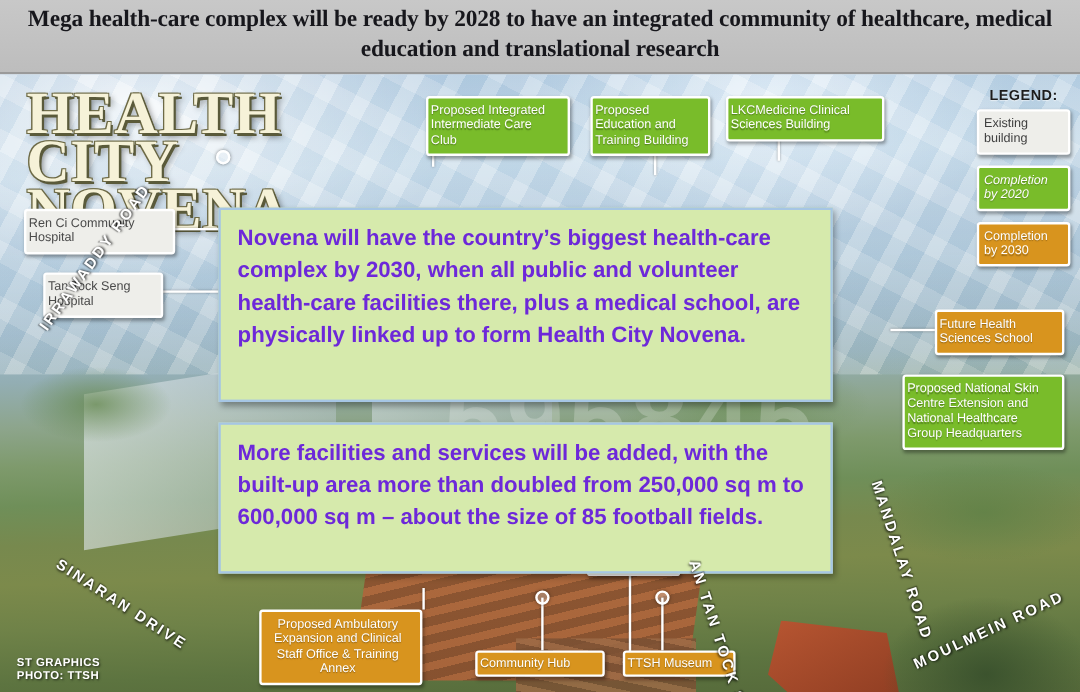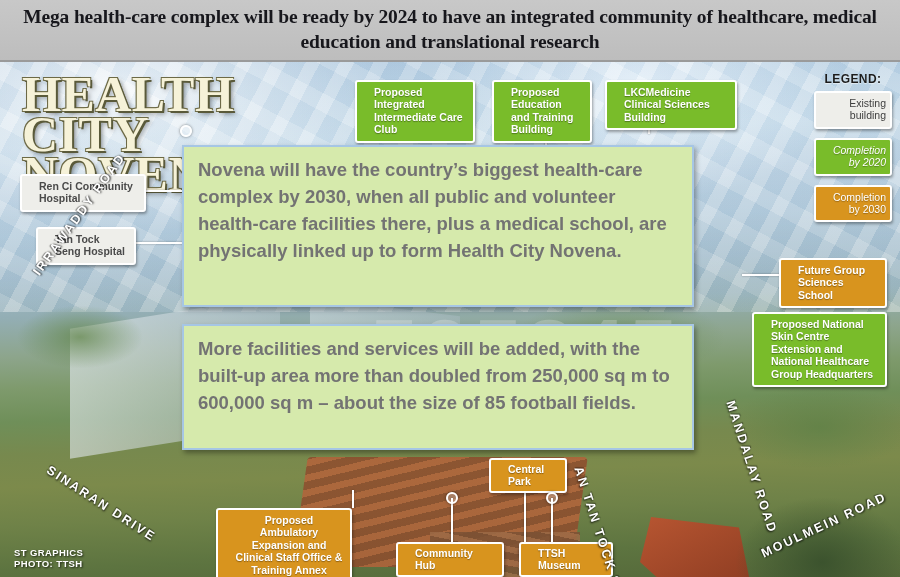--- a/index.html
+++ b/index.html
@@ -76,22 +76,22 @@
     text-shadow:
       2px 2px 0 #5a5a3a, -1px -1px 0 #6d6a46, 1px -1px 0 #6d6a46,
       -1px 1px 0 #6d6a46, 3px 3px 5px rgba(0,0,0,.45);
     letter-spacing:.5px;
   }
 
   
   .lbl{
     position:absolute;box-sizing:border-box;
     border:2px solid #ffffff;border-radius:3px;
-    padding:4px 7px 5px 17px;
-    font-size:10.5px;line-height:12.4px;font-weight:bold;
+    padding:4px 7px 5px 2px;
+    font-size:10.5px;line-height:12.4px;font-weight:normal;
     color:#ffffff;text-shadow:0 1px 1px rgba(0,0,0,.35);
     box-shadow:1px 2px 3px rgba(0,0,0,.35);
   }
   .lbl.green{background:#79bc2a;}
   .lbl.orange{background:#d8941e;}
   .lbl.white{
     background:#eeeeea;color:#4a4a4a;border-color:#ffffff;
     text-shadow:none;
   }
   .leader{position:absolute;background:#ffffff;box-shadow:0 0 2px rgba(0,0,0,.4);}
@@ -99,34 +99,34 @@
     border:2px solid #ffffff;background:rgba(255,255,255,.25);
     box-shadow:0 0 3px rgba(0,0,0,.5);}
 
   
   .block{
     position:absolute;box-sizing:border-box;
     background:#d6eaac;border:2px solid #a6c6e4;
     box-shadow:2px 3px 5px rgba(0,0,0,.35);
     padding:9px 14px 10px 14px;
     font-family:"Liberation Sans",sans-serif;
-    font-weight:bold;font-size:18.5px;line-height:27px;color:#737373;
+    font-weight:bold;font-size:18.5px;line-height:27px;color:#6d28d9;margin-top:28px;
   }
 
   
   .legend{position:absolute;right:8px;top:10px;width:78px;text-align:center;}
   .legend-title{
     font-size:12px;font-weight:bold;color:#1c1c1c;letter-spacing:.4px;
     margin-bottom:5px;text-shadow:0 1px 1px rgba(255,255,255,.6);
   }
   .legend-item{
     box-sizing:border-box;width:78px;margin-bottom:9px;
     border:2px solid #ffffff;border-radius:3px;
     padding:4px 4px 5px 4px;font-size:10.5px;line-height:12.4px;
-    box-shadow:1px 2px 3px rgba(0,0,0,.35);text-align:right;
+    box-shadow:1px 2px 3px rgba(0,0,0,.35);text-align:left;
   }
   .legend-item.existing{background:#eeeeea;color:#3f3f3f;}
   .legend-item.c2020{background:#79bc2a;color:#fff;text-shadow:0 1px 1px rgba(0,0,0,.3);font-style:italic;}
   .legend-item.c2030{background:#d8941e;color:#fff;text-shadow:0 1px 1px rgba(0,0,0,.3);}
 
   
   .road{
     position:absolute;color:#ffffff;font-weight:bold;font-size:12.5px;
     letter-spacing:2.2px;white-space:nowrap;
     text-shadow:1px 1px 2px rgba(0,0,0,.75), -1px -1px 1px rgba(0,0,0,.4);
@@ -139,21 +139,21 @@
     font-size:9.5px;line-height:11px;color:#ffffff;font-weight:bold;
     letter-spacing:.4px;text-shadow:1px 1px 2px rgba(0,0,0,.7);
   }
 </style>
 </head>
 <body>
 
 <div id="page">
 
   <div class="headline">
-    <div class="headline-text">Mega health-care complex will be ready by 2024 to have an integrated community of healthcare, medical education and translational research</div>
+    <div class="headline-text">Mega health-care complex will be ready by 2028 to have an integrated community of healthcare, medical education and translational research</div>
   </div>
 
   <div class="map">
 
     <div class="b-city tex"></div>
     <div class="b-tower tex"></div>
     <div class="b-tower2 tex"></div>
     <div class="b-green tex"></div>
     <div class="b-roof tex"></div>
     <div class="b-roof3 tex"></div>
@@ -176,21 +176,21 @@
 
     <div class="dot" style="left:180px;top:63px;"></div>
 
     <div class="leader" style="left:145px;top:128px;width:55px;height:2px;"></div>
     <div class="lbl white" style="left:20px;top:112px;width:126px;">Ren Ci Community Hospital</div>
 
     <div class="leader" style="left:118px;top:180px;width:70px;height:2px;"></div>
     <div class="lbl white" style="left:36px;top:165px;width:100px;">Tan Tock Seng Hospital</div>
 
     <div class="leader" style="left:742px;top:212px;width:42px;height:2px;"></div>
-    <div class="lbl orange" style="left:779px;top:196px;width:108px;">Future Group Sciences School</div>
+    <div class="lbl orange" style="left:779px;top:196px;width:108px;">Future Health Sciences School</div>
 
     <div class="lbl green" style="left:752px;top:250px;width:135px;">Proposed National Skin Centre Extension and National Healthcare Group Headquarters</div>
 
     <div class="leader" style="left:352px;top:428px;width:2px;height:18px;"></div>
     <div class="lbl orange" style="left:216px;top:446px;width:136px;text-align:center;">Proposed Ambulatory Expansion and Clinical Staff Office &amp; Training Annex</div>
 
     <div class="leader" style="left:524px;top:414px;width:2px;height:72px;"></div>
     <div class="dot" style="left:519px;top:484px;"></div>
     <div class="lbl orange" style="left:489px;top:396px;width:78px;padding-top:3px;padding-bottom:3px;">Central Park</div>
 

